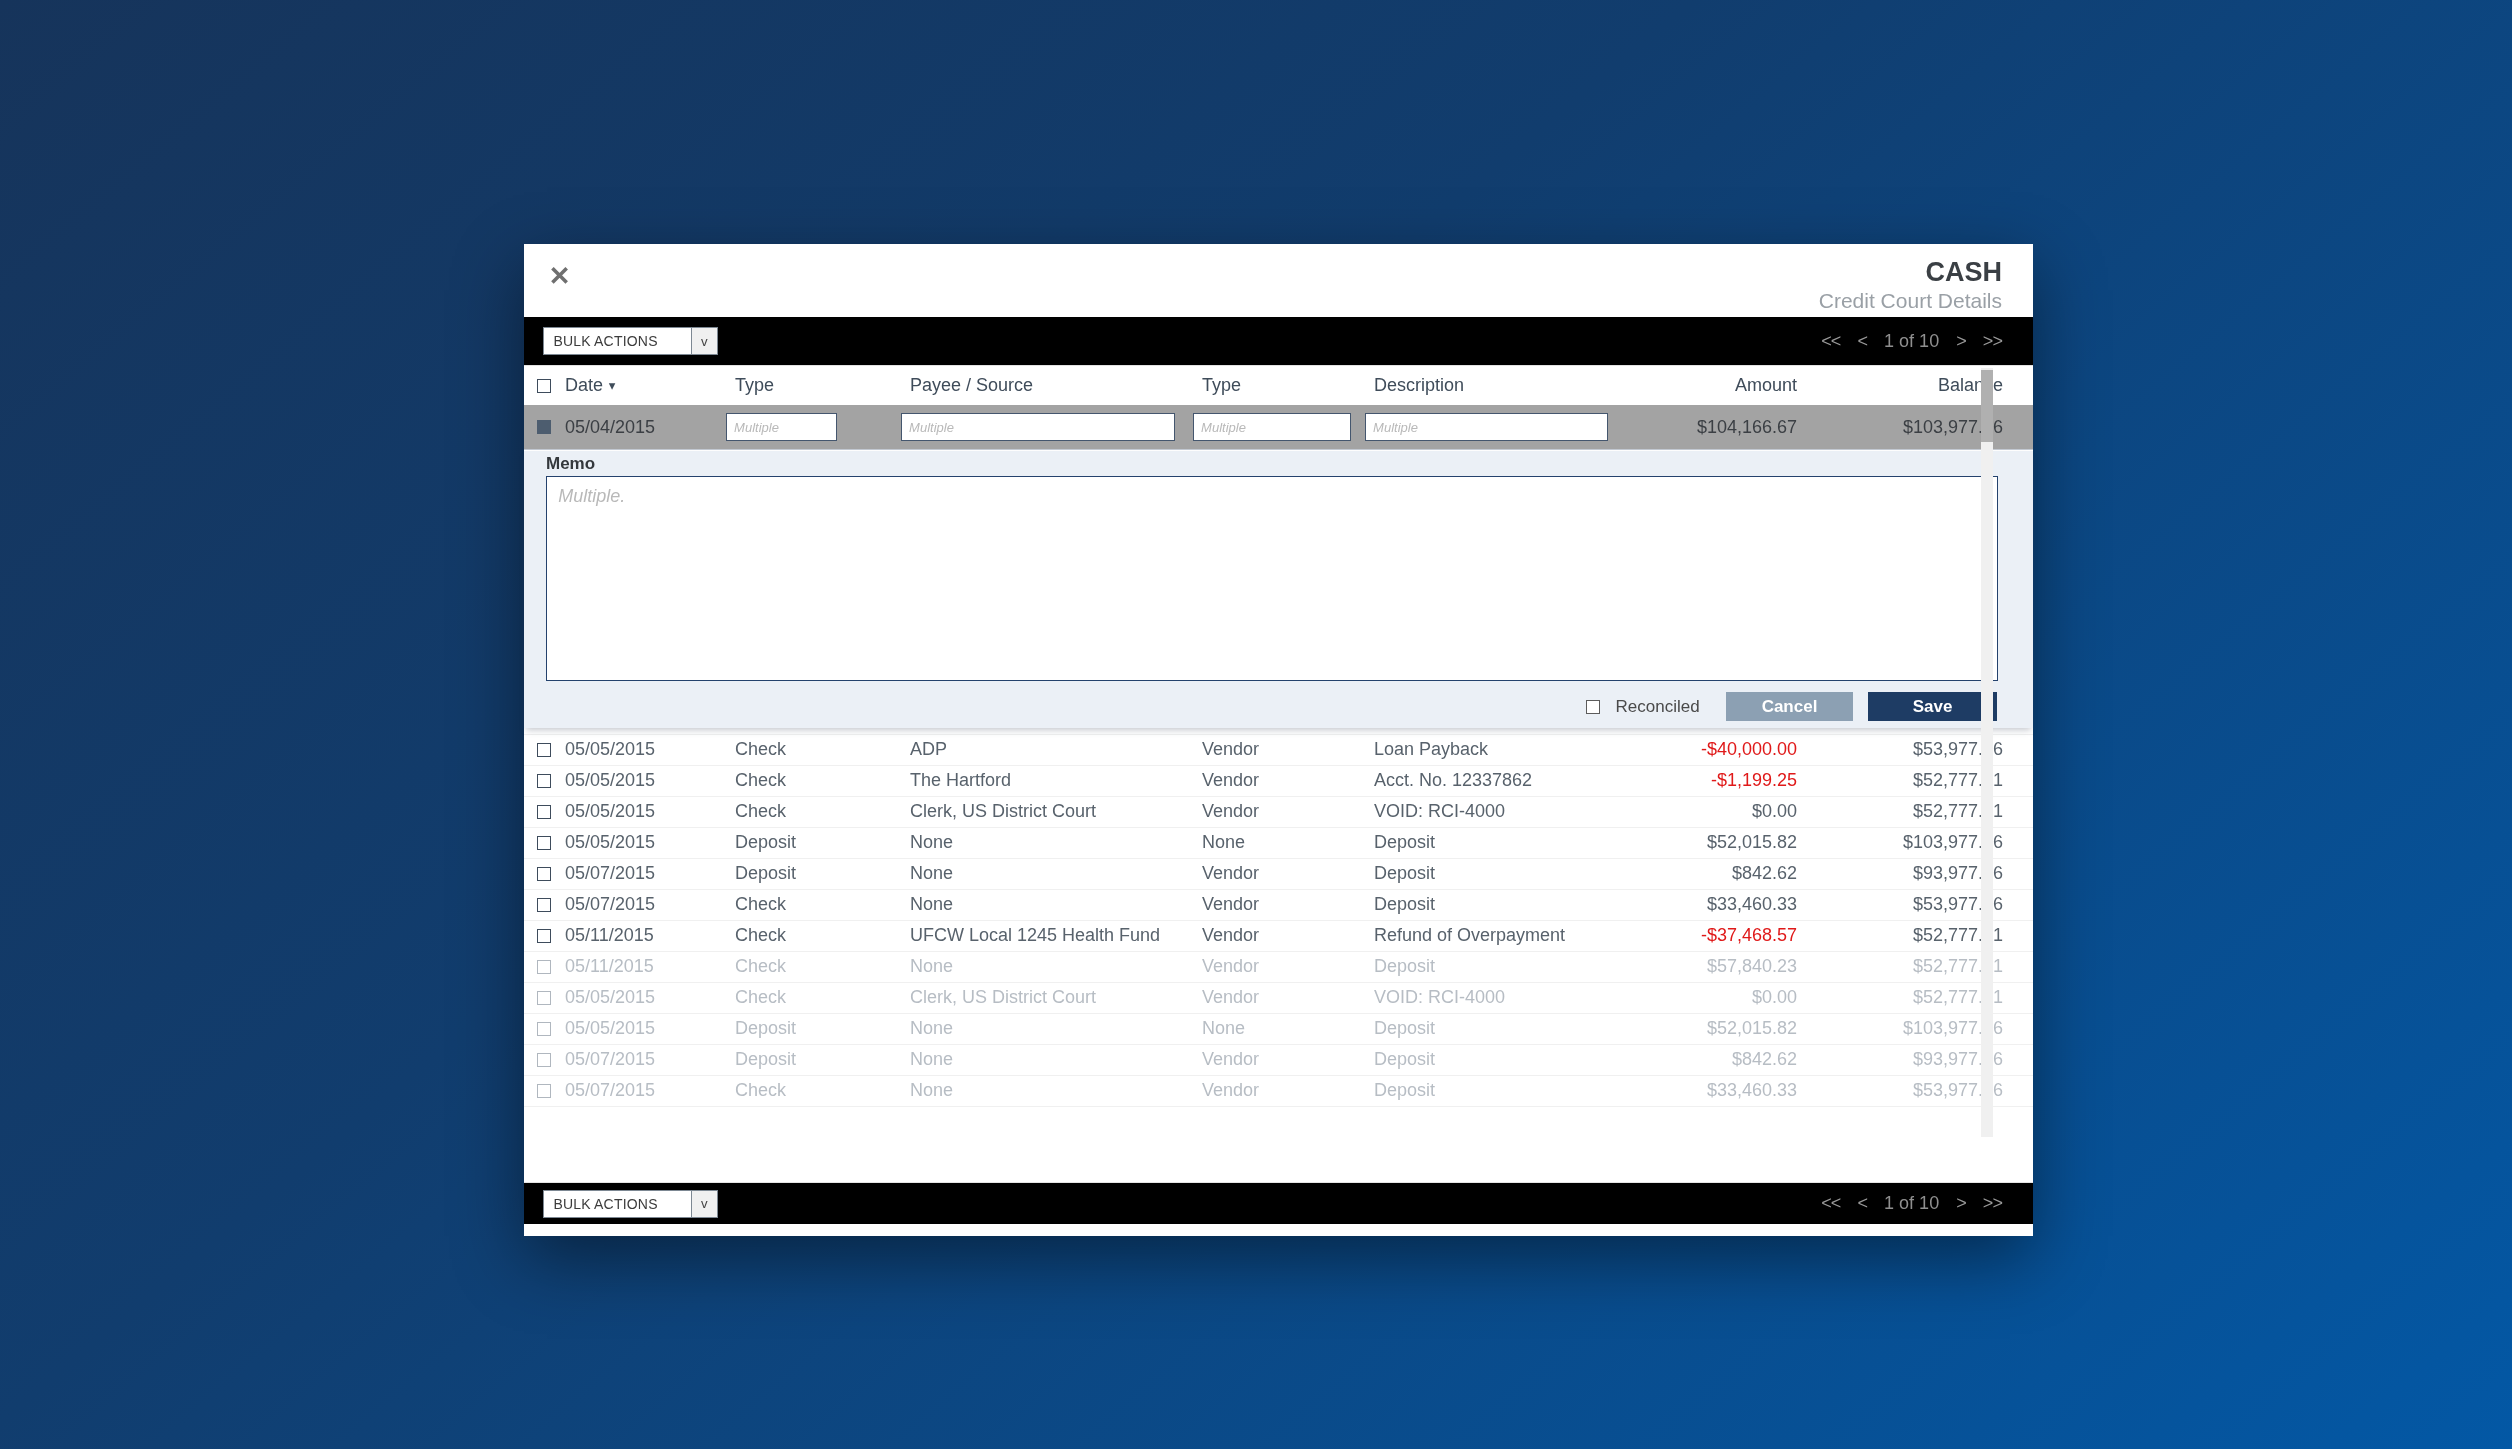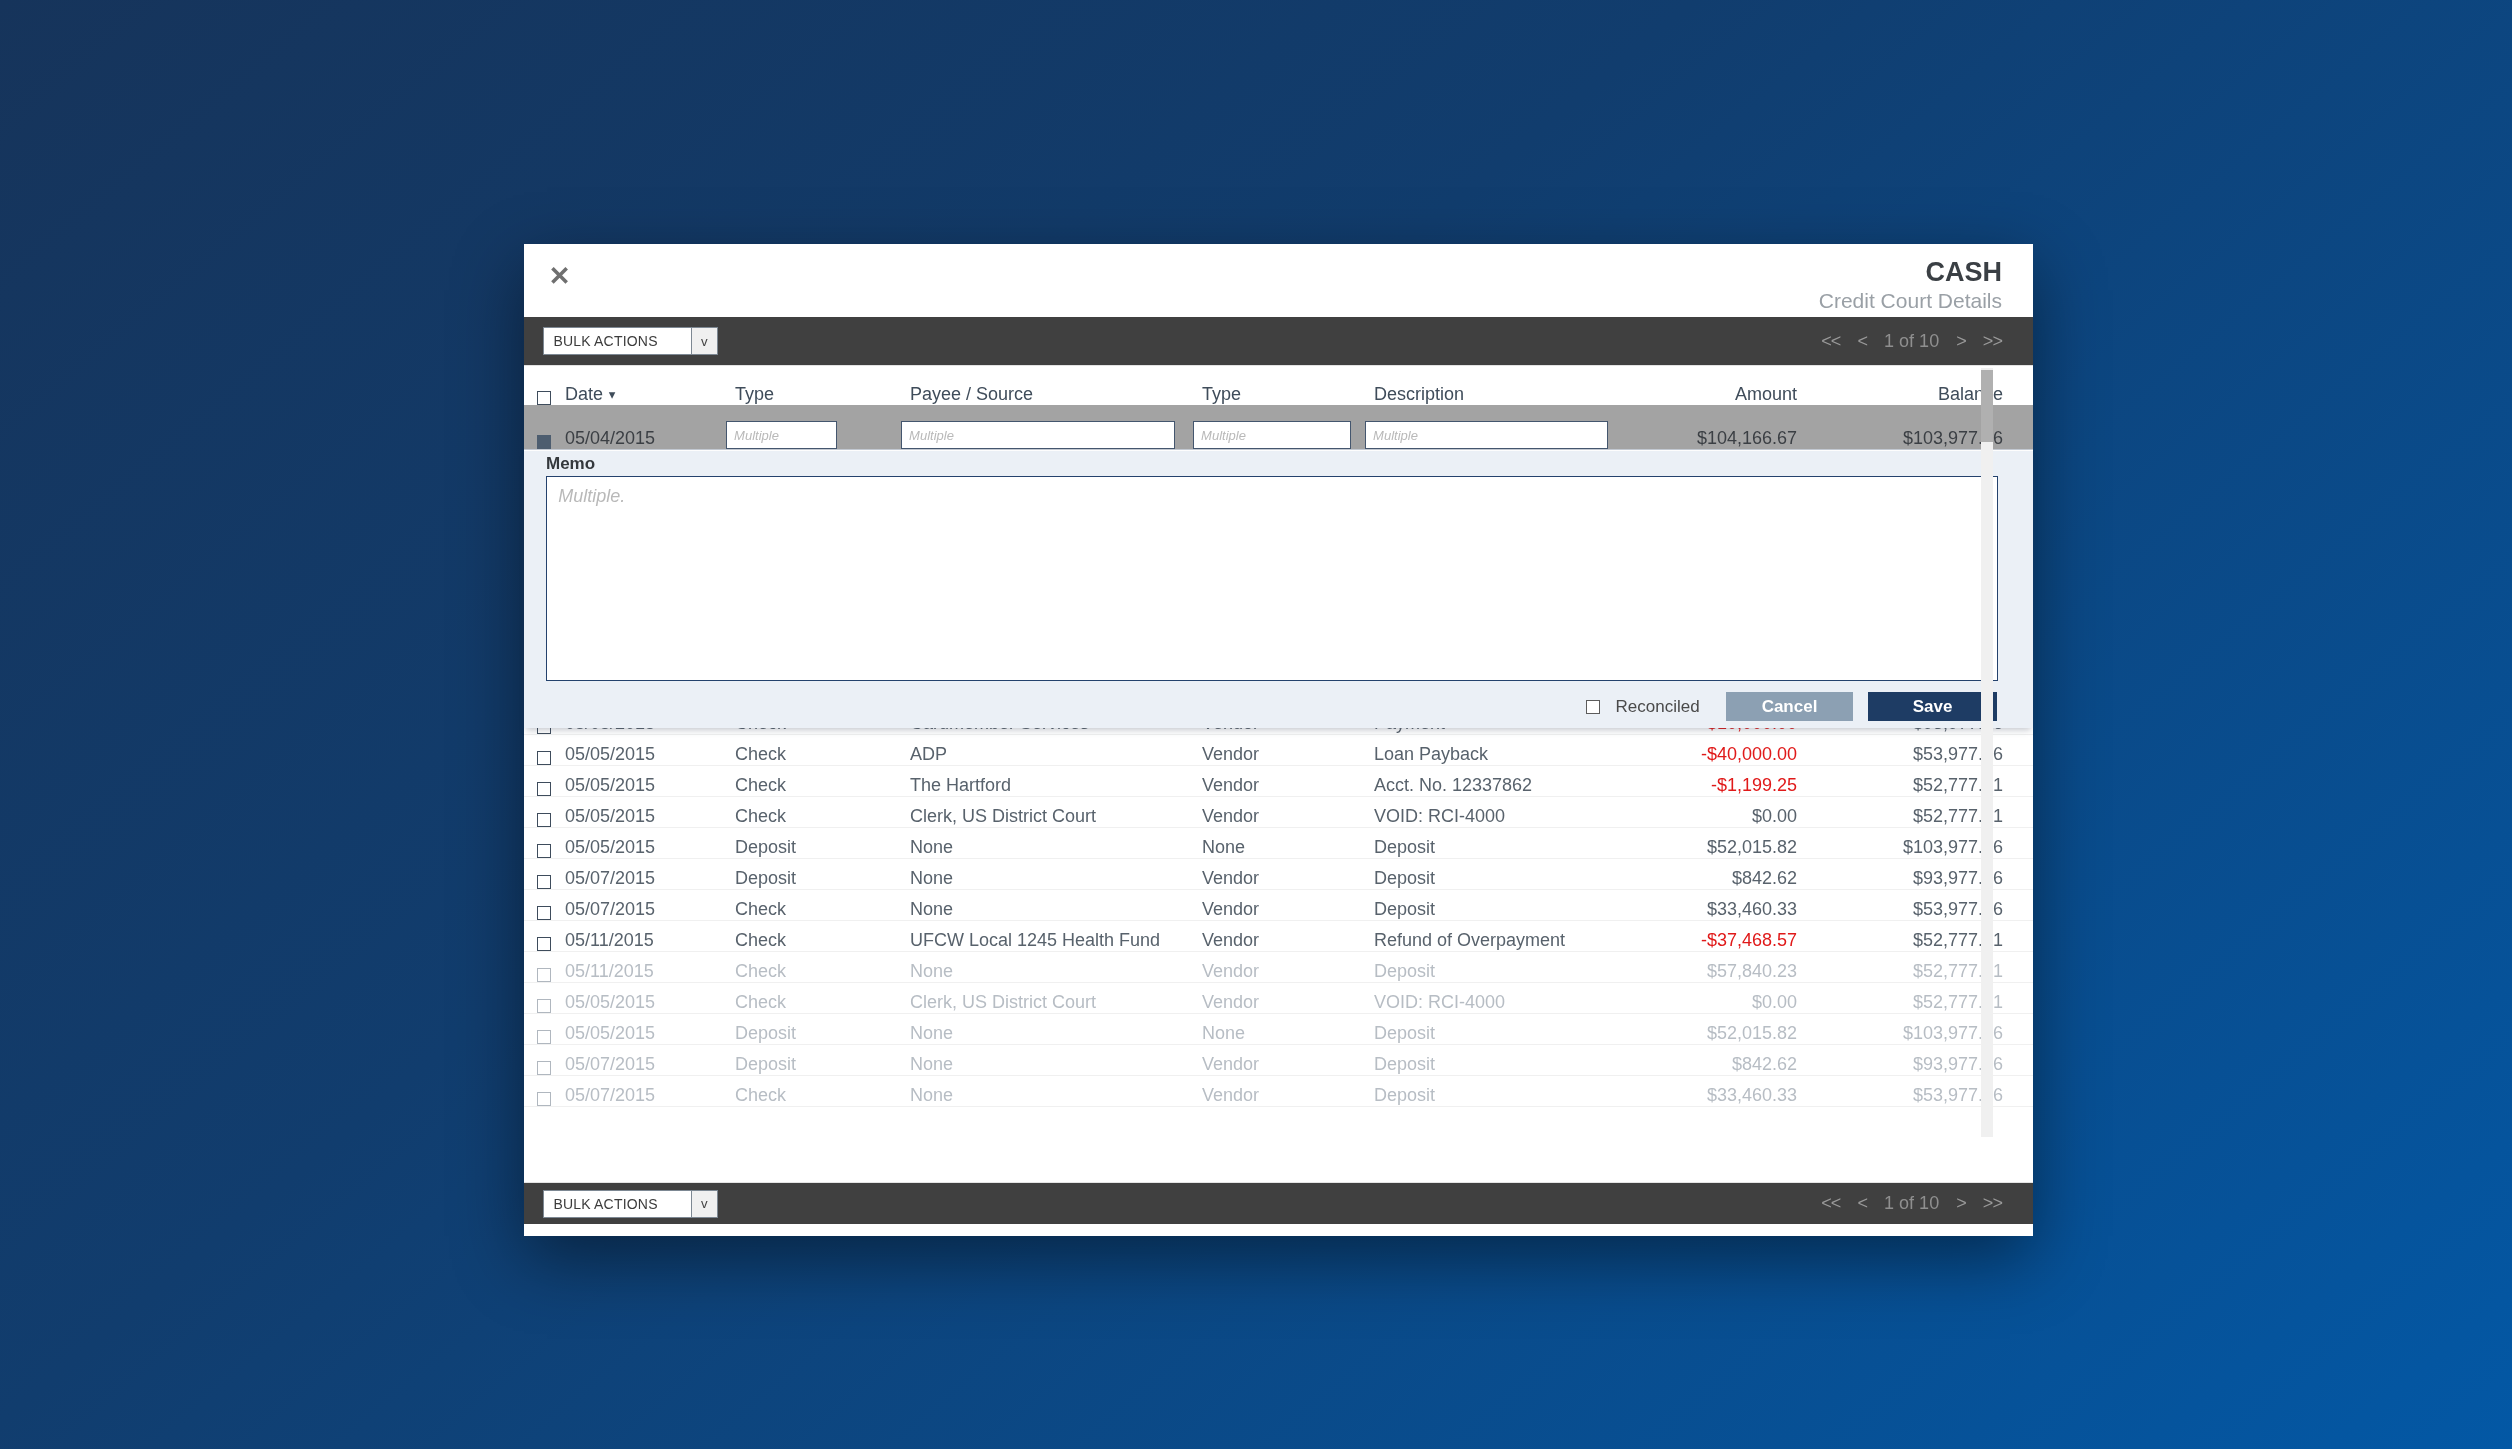--- a/index.html
+++ b/index.html
@@ -16,41 +16,41 @@
   .modal-header { position:absolute; left:0; top:0; width:100%; height:73px; background:#fff; }
   .close-btn {
     position:absolute; left:24.5px; top:19px; font-size:26.4px; font-weight:bold;
     color:#6f6f6f; cursor:pointer; line-height:26.4px;
   }
   .title-block { position:absolute; right:31px; top:13.2px; text-align:right; }
   .title-block .title { font-size:27px; font-weight:bold; color:#3a3f44; line-height:31px; }
   .title-block .subtitle { font-size:21px; color:#9aa0a6; line-height:26.4px; }
   
   .strip {
-    position:absolute; left:0; width:100%; height:49px; background:#404040;
+    position:absolute; left:0; width:100%; height:49px; background:#000000;
     display:flex; align-items:center; justify-content:space-between;
     padding:0 31px 0 19px;
   }
   .strip.top { top:73px; border-bottom:0.9px solid #e2e2e2; }
   .strip.bottom { top:938px; height:42px; border-top:0.9px solid #e4e4e4; }
   .bulk-select {
     display:flex; align-items:stretch; height:28px; border:1.9px solid #7d8893;
     background:#fff; cursor:pointer; width:175px;
   }
   .bulk-label { flex:1; font-size:14px; color:#3c3c3c; padding:0 9.4px; display:flex; align-items:center; letter-spacing:0.2px; }
   .bulk-arrow {
     width:26.4px; border-left:1.9px solid #7d8893; background:#f0f0f0;
     display:flex; align-items:center; justify-content:center;
     font-size:13.2px; color:#444;
   }
   .pager { display:flex; align-items:center; gap:17px; font-size:18px; color:#9a9a9a; }
   .pager .pg-btn { cursor:pointer; letter-spacing:-0.9px; }
   .pager .pg-label { color:#8f8f8f; letter-spacing:0; }
   
-  .cols { display:flex; align-items:flex-end; }
+  .cols { display:flex; align-items:center; }
   .col-cb   { width:41px; padding-left:13.2px; display:flex; align-items:center; }
   .col-date { width:170px; }
   .col-type { width:175px; }
   .col-payee{ width:292px; }
   .col-type2{ width:172px; }
   .col-desc { width:237px; }
   .col-amt  { width:186px; text-align:right; }
   .col-bal  { width:206px; text-align:right; }
   .cbx {
     width:14px; height:14px; border:1.9px solid #3e4c5c; background:#fff;

